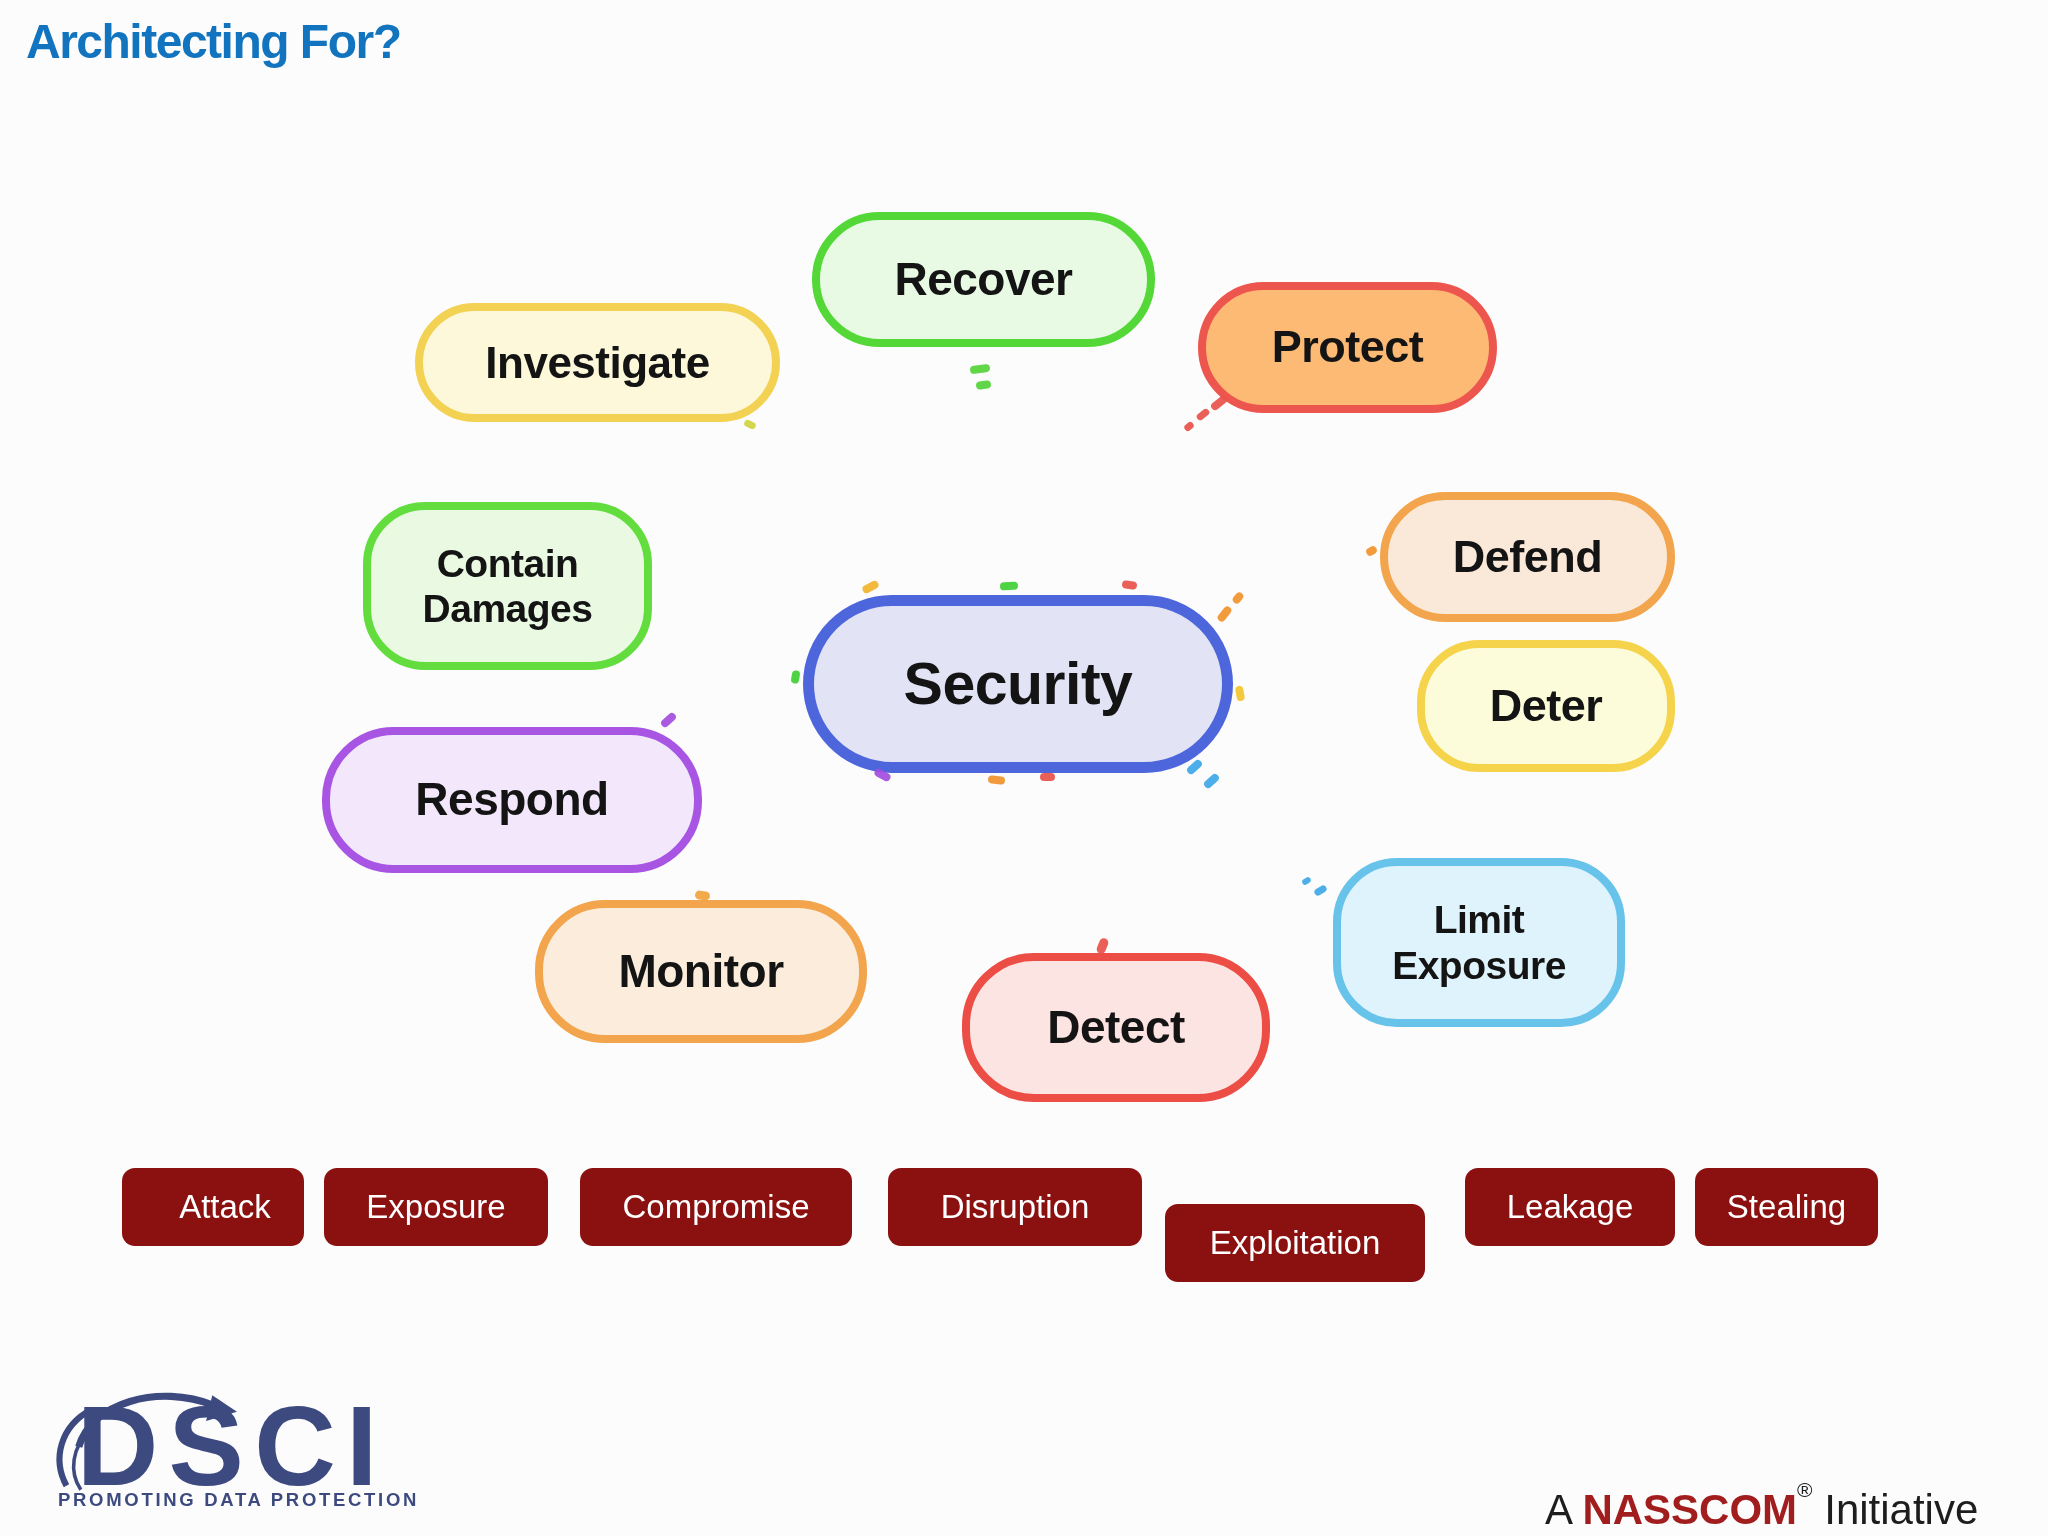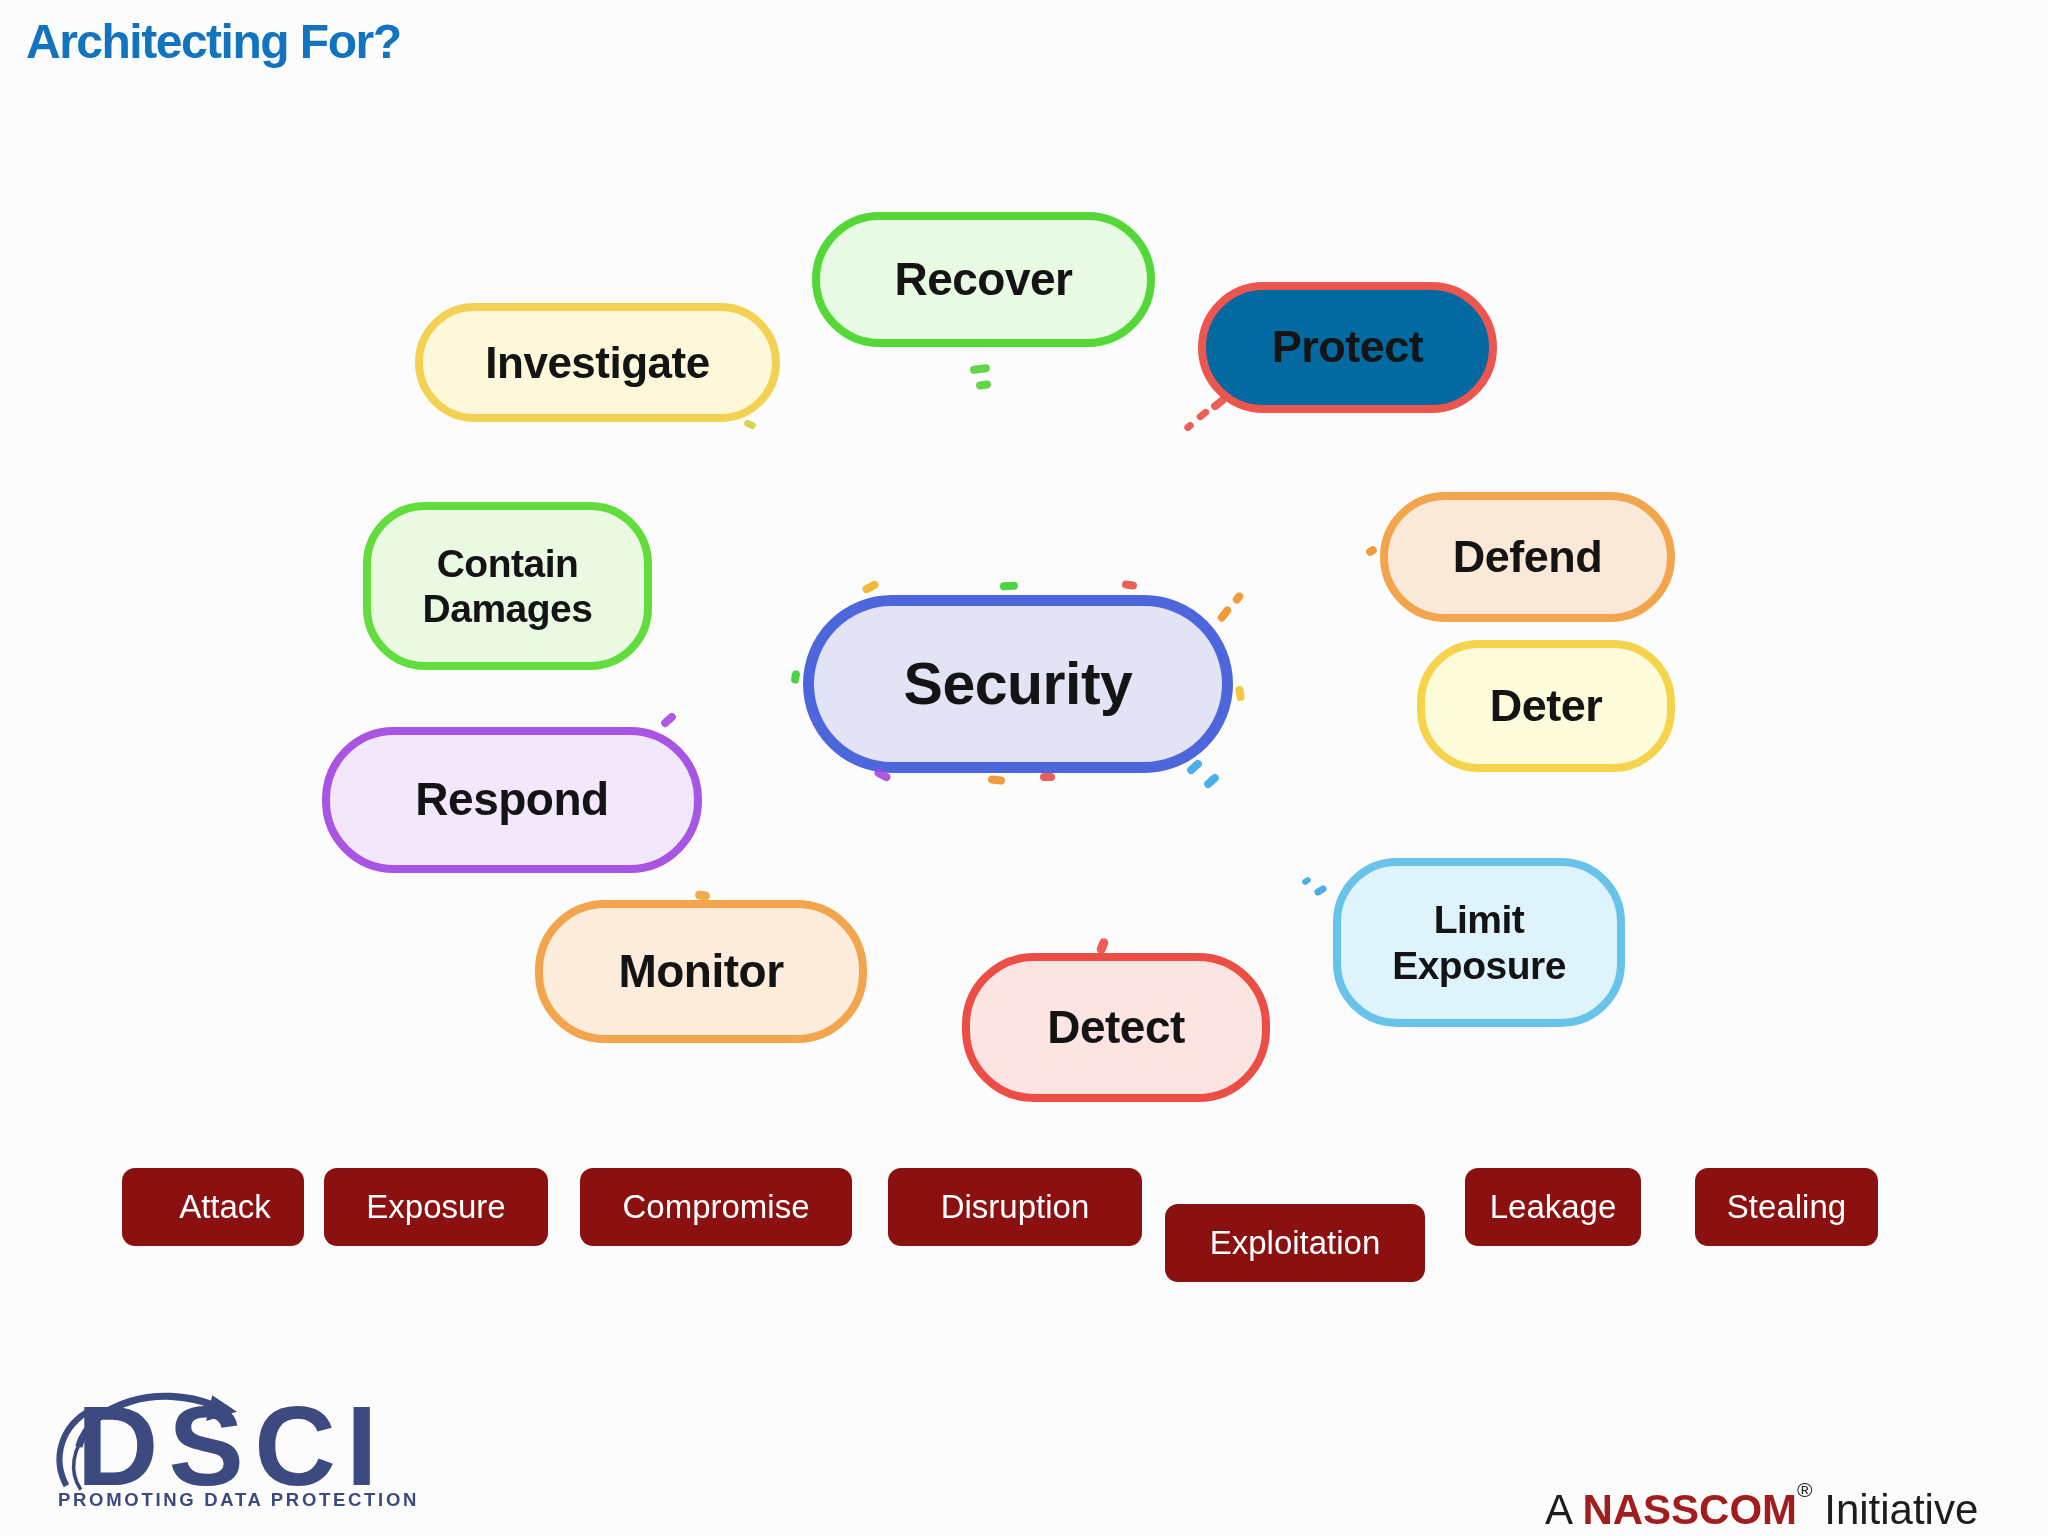--- a/index.html
+++ b/index.html
@@ -57,21 +57,21 @@
 <body>
 
 <div id="slide" style="background: rgb(252, 252, 252);">
 
   <h1 class="slide-title" style="color: rgb(18, 116, 190);">Architecting For?</h1>
 
   <div>
     <div class="bubble" style="left: 812px; top: 212px; width: 343px; height: 135px; font-size: 46px; border-radius: 68px; border-color: rgb(83, 216, 55); background: rgb(233, 250, 228);">
       <span>Recover</span>
     </div>
-    <div class="bubble" style="left: 1198px; top: 282px; width: 299px; height: 131px; font-size: 45px; border-radius: 66px; border-color: rgb(237, 86, 78); background: #0369a1;">
+    <div class="bubble" style="left: 1198px; top: 282px; width: 299px; height: 131px; font-size: 45px; border-radius: 66px; border-color: rgb(237, 86, 78); background: #fdba74;">
       <span>Protect</span>
     </div>
     <div class="bubble" style="left: 415px; top: 303px; width: 365px; height: 119px; font-size: 44px; border-radius: 60px; border-color: rgb(243, 210, 83); background: rgb(252, 248, 217);">
       <span>Investigate</span>
     </div>
     <div class="bubble" style="left: 363px; top: 502px; width: 289px; height: 168px; font-size: 39px; border-radius: 62px; padding: 0px 30px; border-color: rgb(98, 221, 61); background: rgb(233, 249, 226);">
       <span>Contain Damages</span>
     </div>
     <div class="bubble" style="left: 1380px; top: 472px; width: 295px; height: 130px; font-size: 45px; border-radius: 65px; border-color: rgb(242, 165, 76); background: rgb(250, 233, 216); margin-top: 20px;">
       <span>Defend</span>
@@ -132,21 +132,21 @@
     </div>
     <div class="threat" style="left: 580px; width: 272px; background: rgb(139, 17, 17); color: rgb(255, 255, 255);">
       <span>Compromise</span>
     </div>
     <div class="threat" style="left: 888px; width: 254px; background: rgb(139, 17, 17); color: rgb(255, 255, 255);">
       <span>Disruption</span>
     </div>
     <div class="threat" style="left: 1165px; width: 260px; background: rgb(139, 17, 17); color: rgb(255, 255, 255); margin-top: 36px;">
       <span>Exploitation</span>
     </div>
-    <div class="threat" style="left: 1465px; width: 176px; background: rgb(139, 17, 17); color: rgb(255, 255, 255);">
+    <div class="threat" style="left: 1465px; width: 210px; background: rgb(139, 17, 17); color: rgb(255, 255, 255);">
       <span>Leakage</span>
     </div>
     <div class="threat" style="left: 1695px; width: 183px; background: rgb(139, 17, 17); color: rgb(255, 255, 255);">
       <span>Stealing</span>
     </div>
   </div>
 
   <svg class="dsci" viewBox="0 0 370 105">
     <path class="dsci-stroke" d="M 28 58 C 40 16 105 -4 160 18" fill="none" stroke="#3d4a80" stroke-width="7"></path>
     <polygon class="dsci-fill" points="158,8 182,24 152,33" fill="#3d4a80"></polygon>

